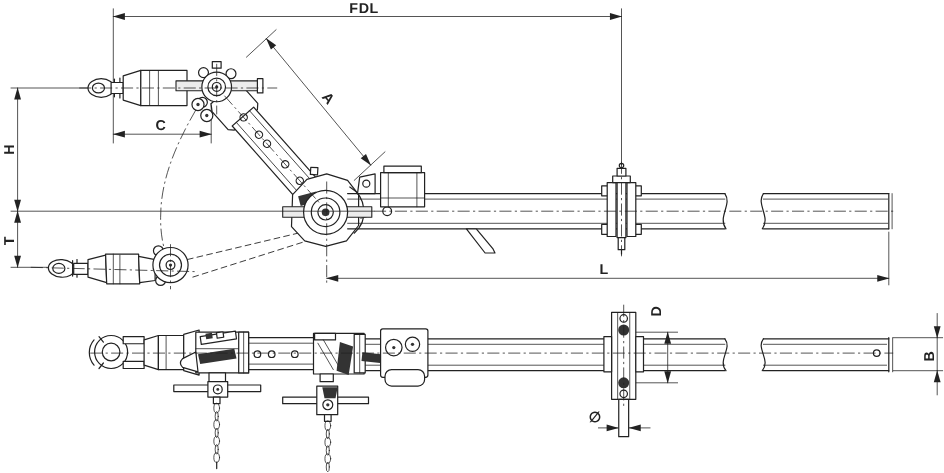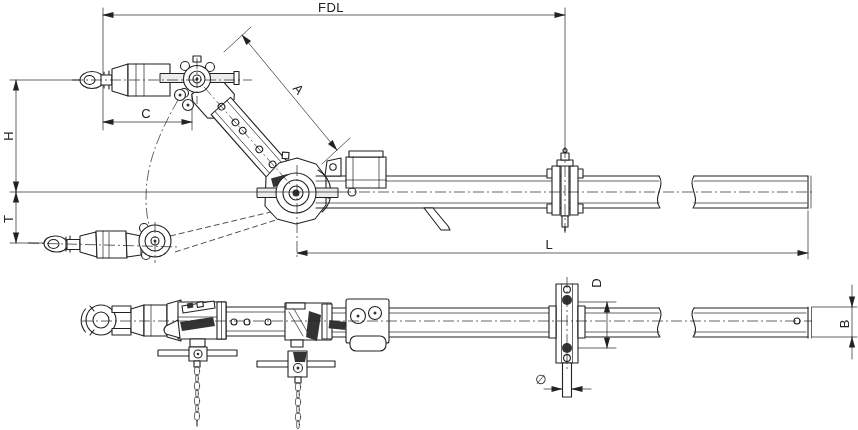--- a/index.html
+++ b/index.html
@@ -1,17 +1,17 @@
 <!DOCTYPE html>
 <html style="--line: #222222; --bg: #ffffff;"><head>
 <meta charset="utf-8">
 <style>
   :root { --line:#222222; --bg:#ffffff; }
   html,body { margin:0; padding:0; background:var(--bg); }
-  .page { width:858px; height:430px; background:var(--bg); position:relative; overflow:hidden; }
+  .page { width:858px; height:430px; background:var(--bg); position:relative; overflow:hidden;font-weight:bold; }
   svg { display:block; }
   
   .ln { fill:none; stroke:var(--line); stroke-width:1.1; stroke-linejoin:round; stroke-linecap:round; }
   
   .th { fill:none; stroke:var(--line); stroke-width:0.7; stroke-linecap:round; }
   
   .cl { fill:none; stroke:var(--line); stroke-width:0.7; stroke-dasharray:11 3 2 3; }
   
   .ph { fill:none; stroke:var(--line); stroke-width:0.8; stroke-dasharray:6 3; }
   

